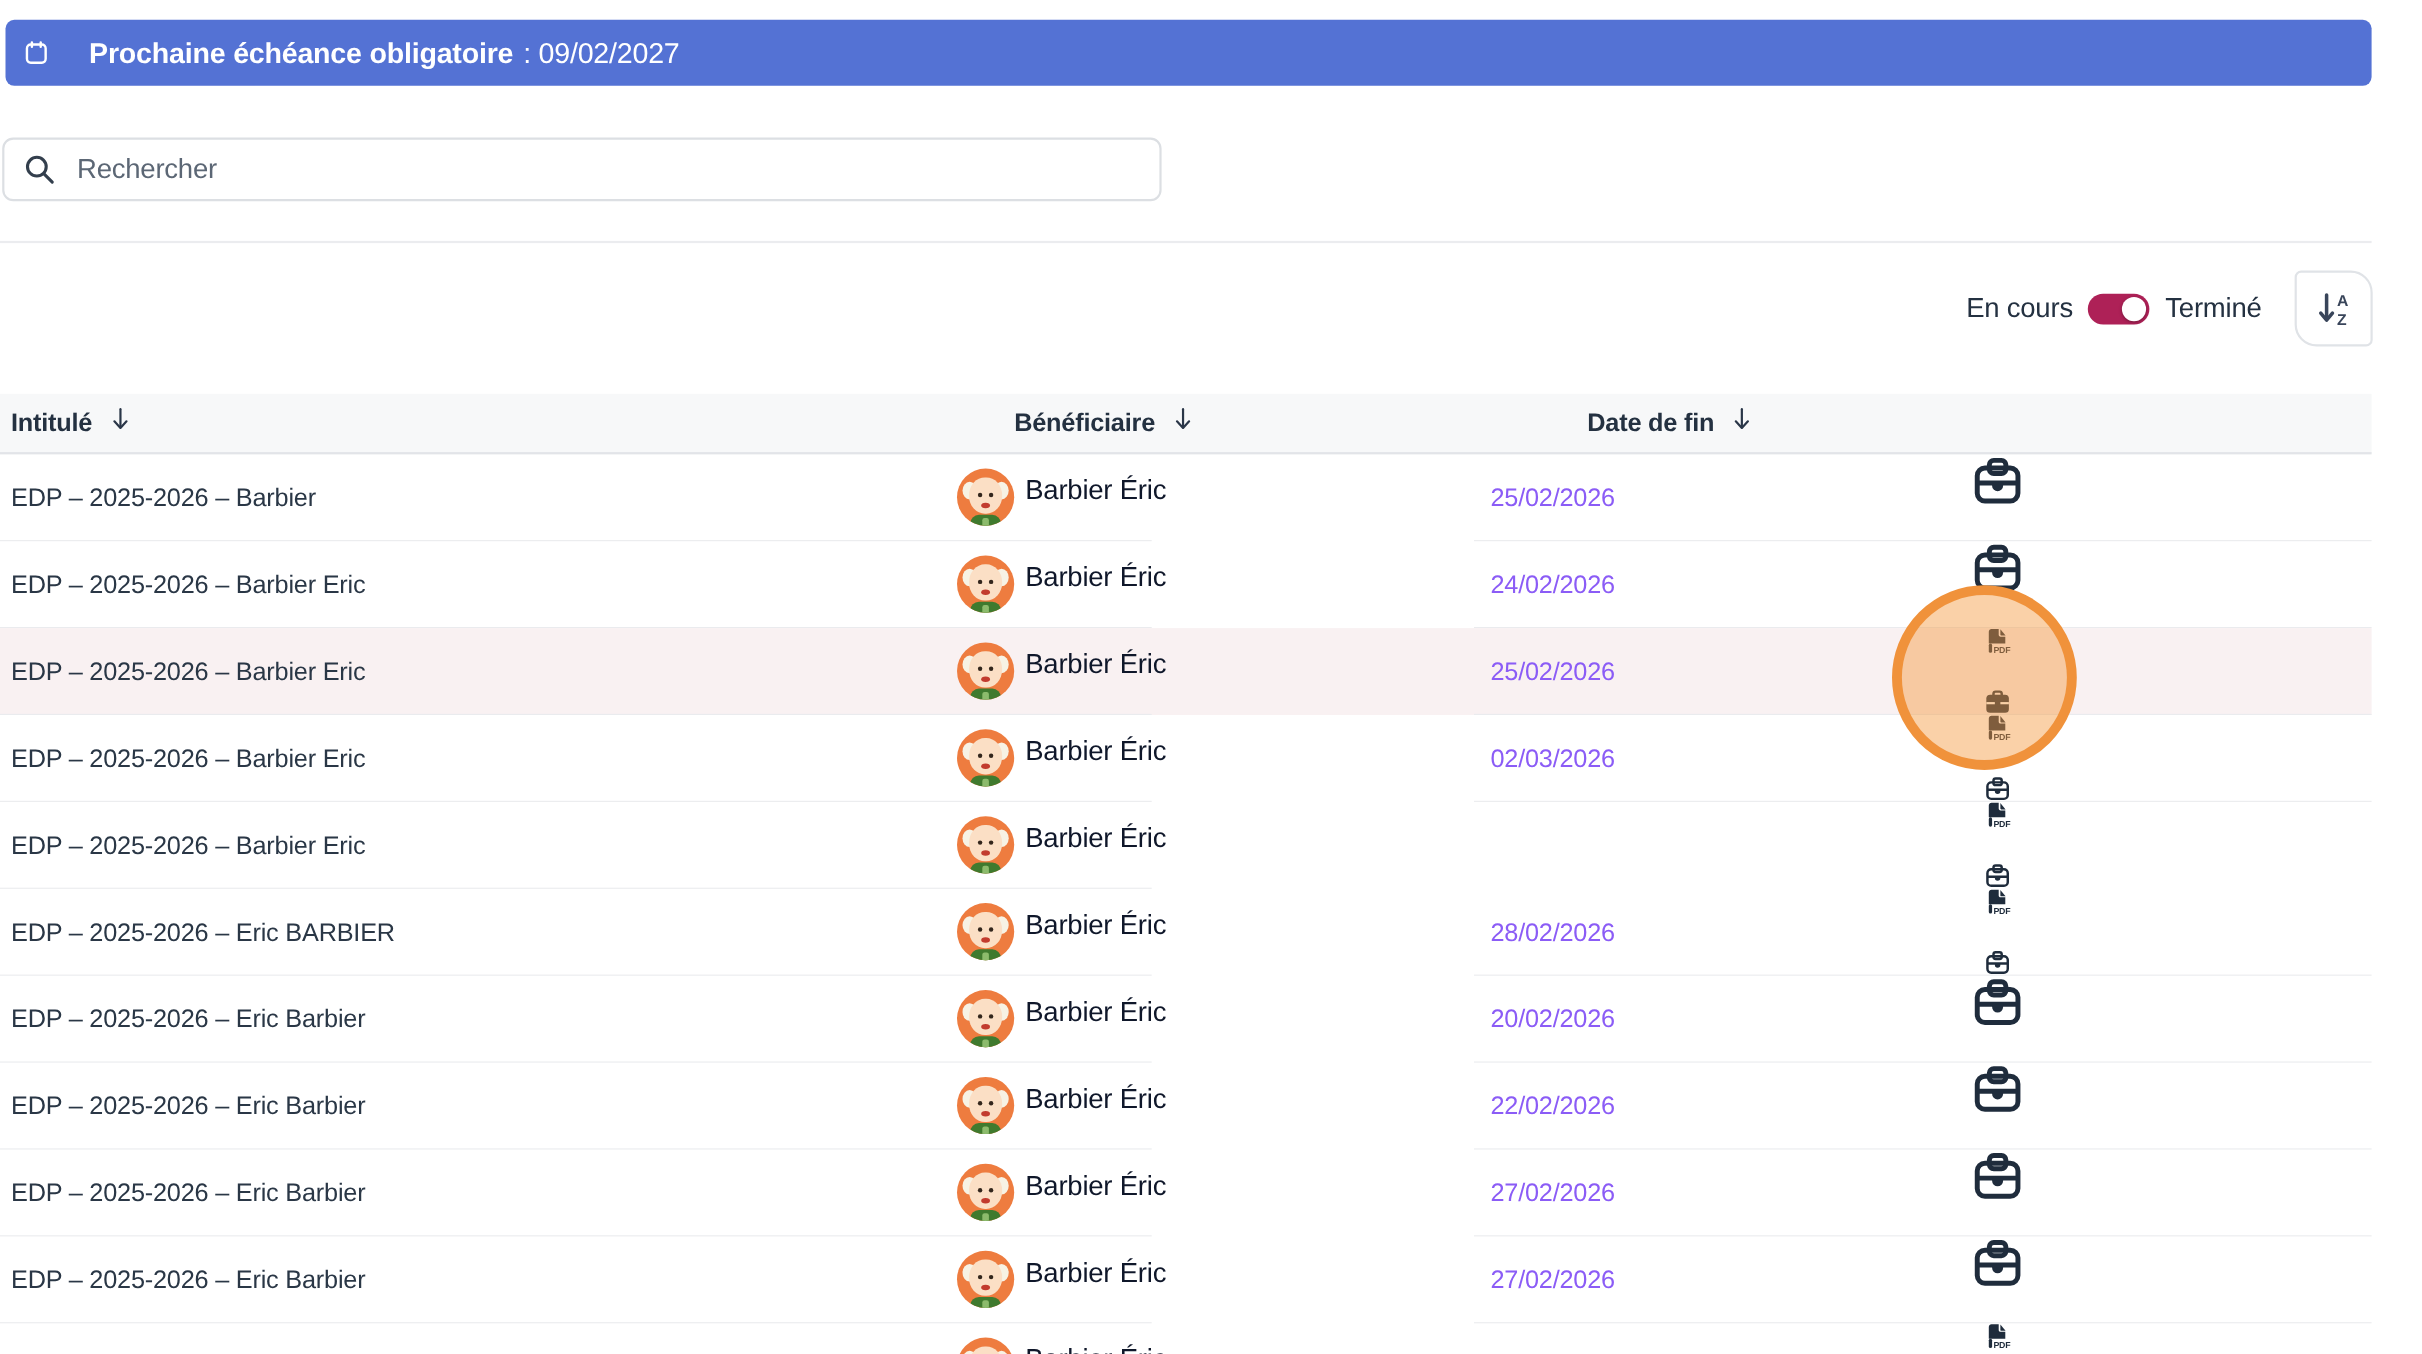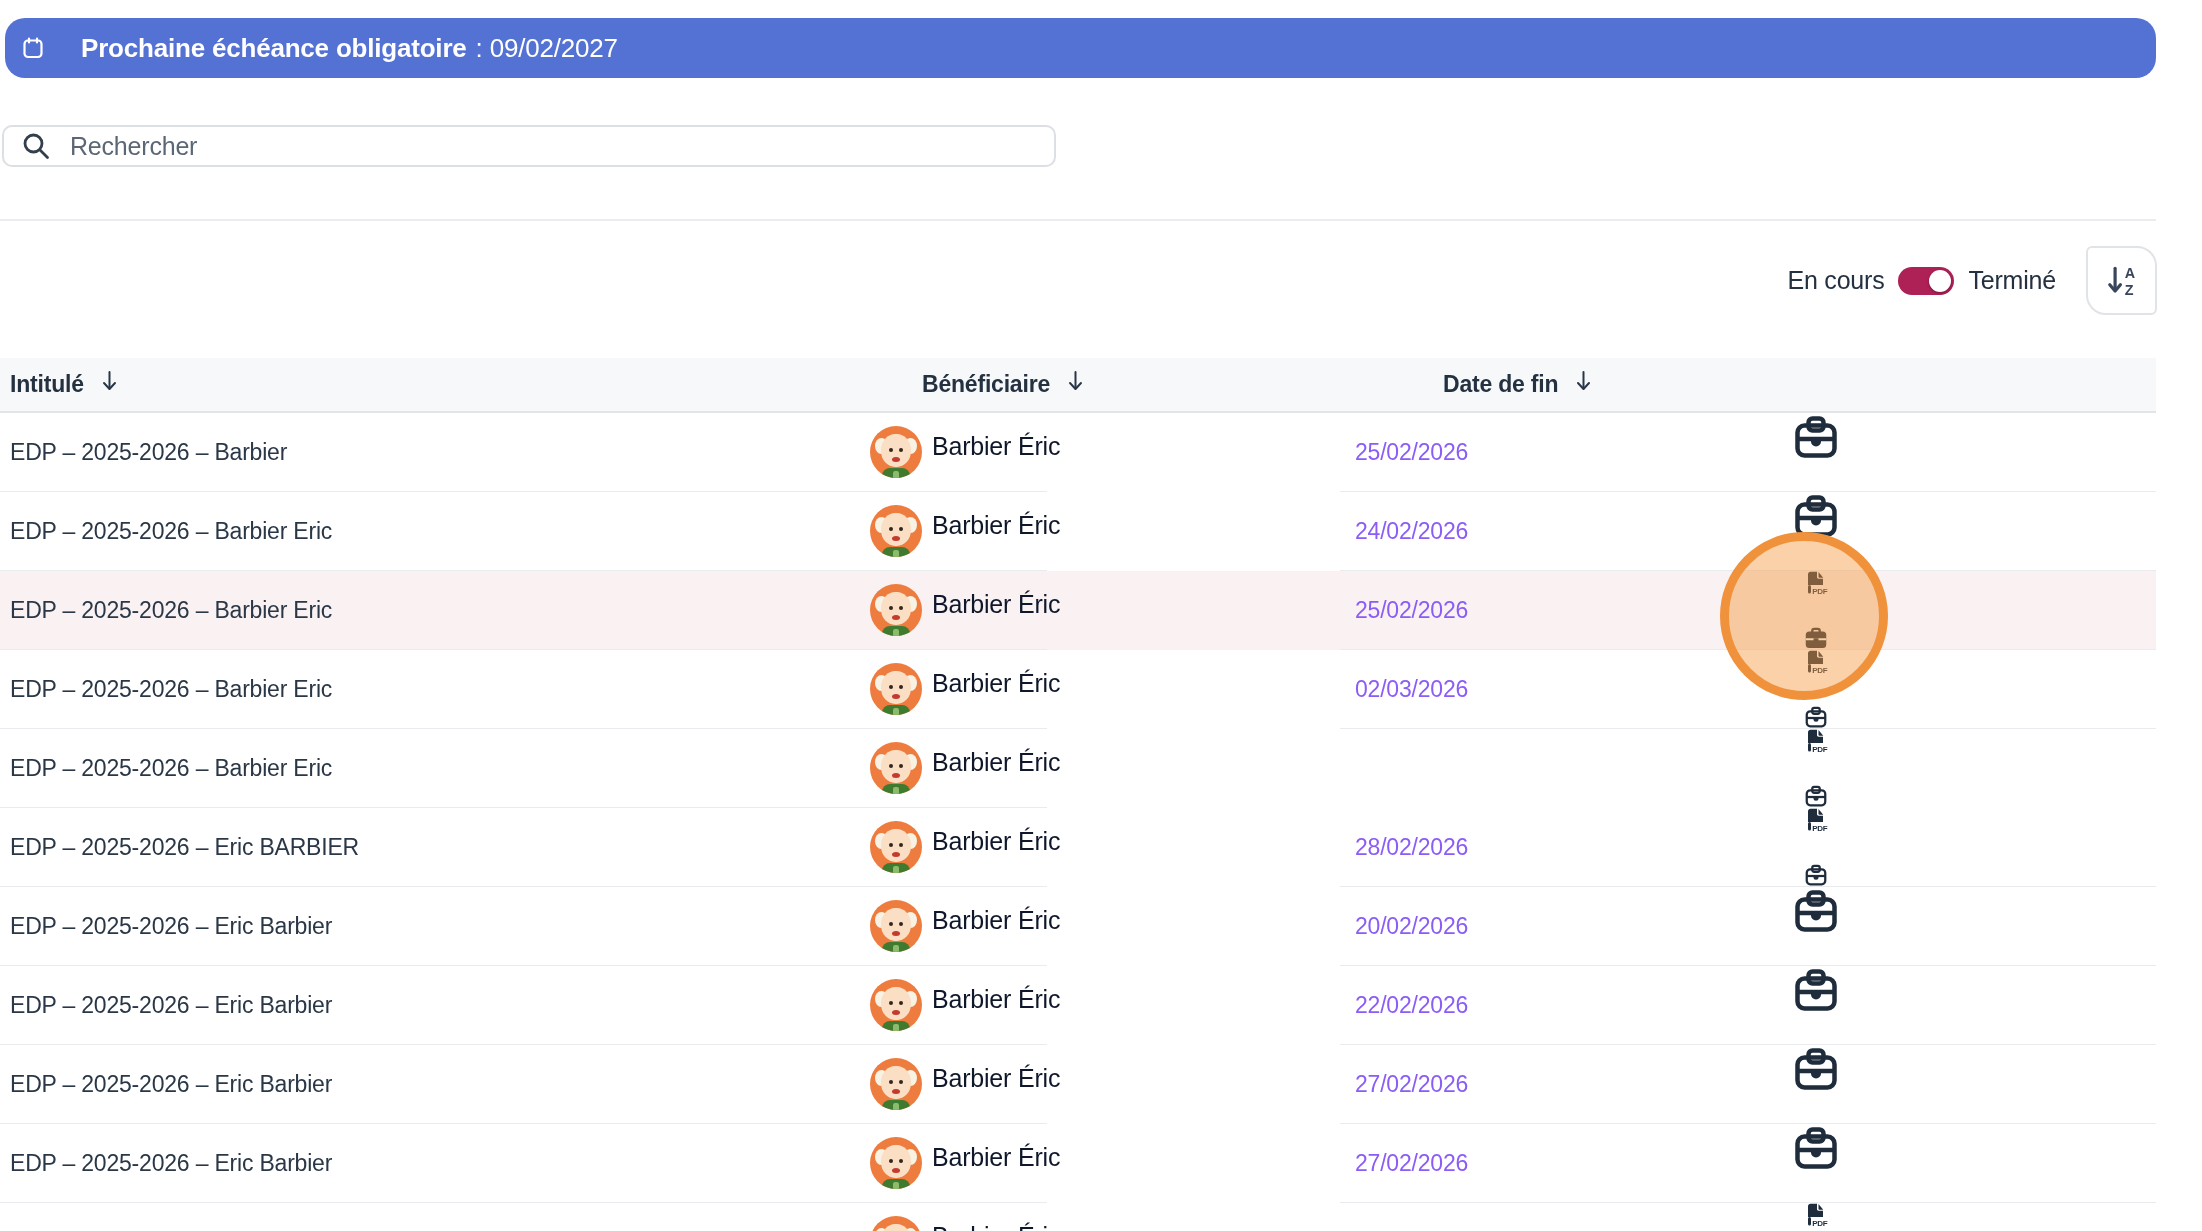--- a/index.html
+++ b/index.html
@@ -1,28 +1,28 @@
 <!DOCTYPE html>
 <html><head>
 <meta charset="utf-8">
 <style>
   html,body{margin:0;padding:0;background:#ffffff;}
   .page{position:relative;width:2202px;height:1231px;background:#fff;overflow:hidden;
         font-family:"Liberation Sans","DejaVu Sans",sans-serif;color:#243141;letter-spacing:-0.2px;}
 
   
-  .banner{position:absolute;left:5px;top:18px;width:2151px;height:60px;border-radius:20px;
+  .banner{position:absolute;left:5px;top:18px;width:2151px;height:60px;border-radius:8px;
           background:#5472D4;display:flex;align-items:center;padding-left:16px;box-sizing:border-box;}
   .banner .cal{width:24px;height:24px;flex:0 0 auto;}
   .banner-text{margin-left:36px;font-size:26px;color:#fff;white-space:nowrap;}
   .banner-label{font-weight:bold;}
   .banner-value{font-weight:normal;margin-left:9px;}
 
   
-  .searchbar{position:absolute;left:2px;top:125px;width:1054px;height:42px;border:2px solid #DCDFE3;
+  .searchbar{position:absolute;left:2px;top:125px;width:1054px;height:58px;border:2px solid #DCDFE3;
              border-radius:10px;box-sizing:border-box;display:flex;align-items:center;padding:0 16px;gap:16px;background:#fff;}
   .searchbar input{border:none;outline:none;flex:1;font:25px "Liberation Sans","DejaVu Sans",sans-serif;
                    color:#243141;background:transparent;letter-spacing:-0.2px;}
   .searchbar input::placeholder{color:#5C6775;opacity:1;}
   .top-divider{position:absolute;left:0;top:219px;width:2156px;height:0;border-top:2px solid #EBECEF;}
 
   
   .filter-bar{position:absolute;top:248px;right:45px;height:65px;display:flex;align-items:center;}
   .toggle-label{font-size:25px;color:#243141;}
   .toggle{width:56px;height:28px;border-radius:14px;background:#AE2157;position:relative;margin:0 14px;flex:0 0 auto;}

